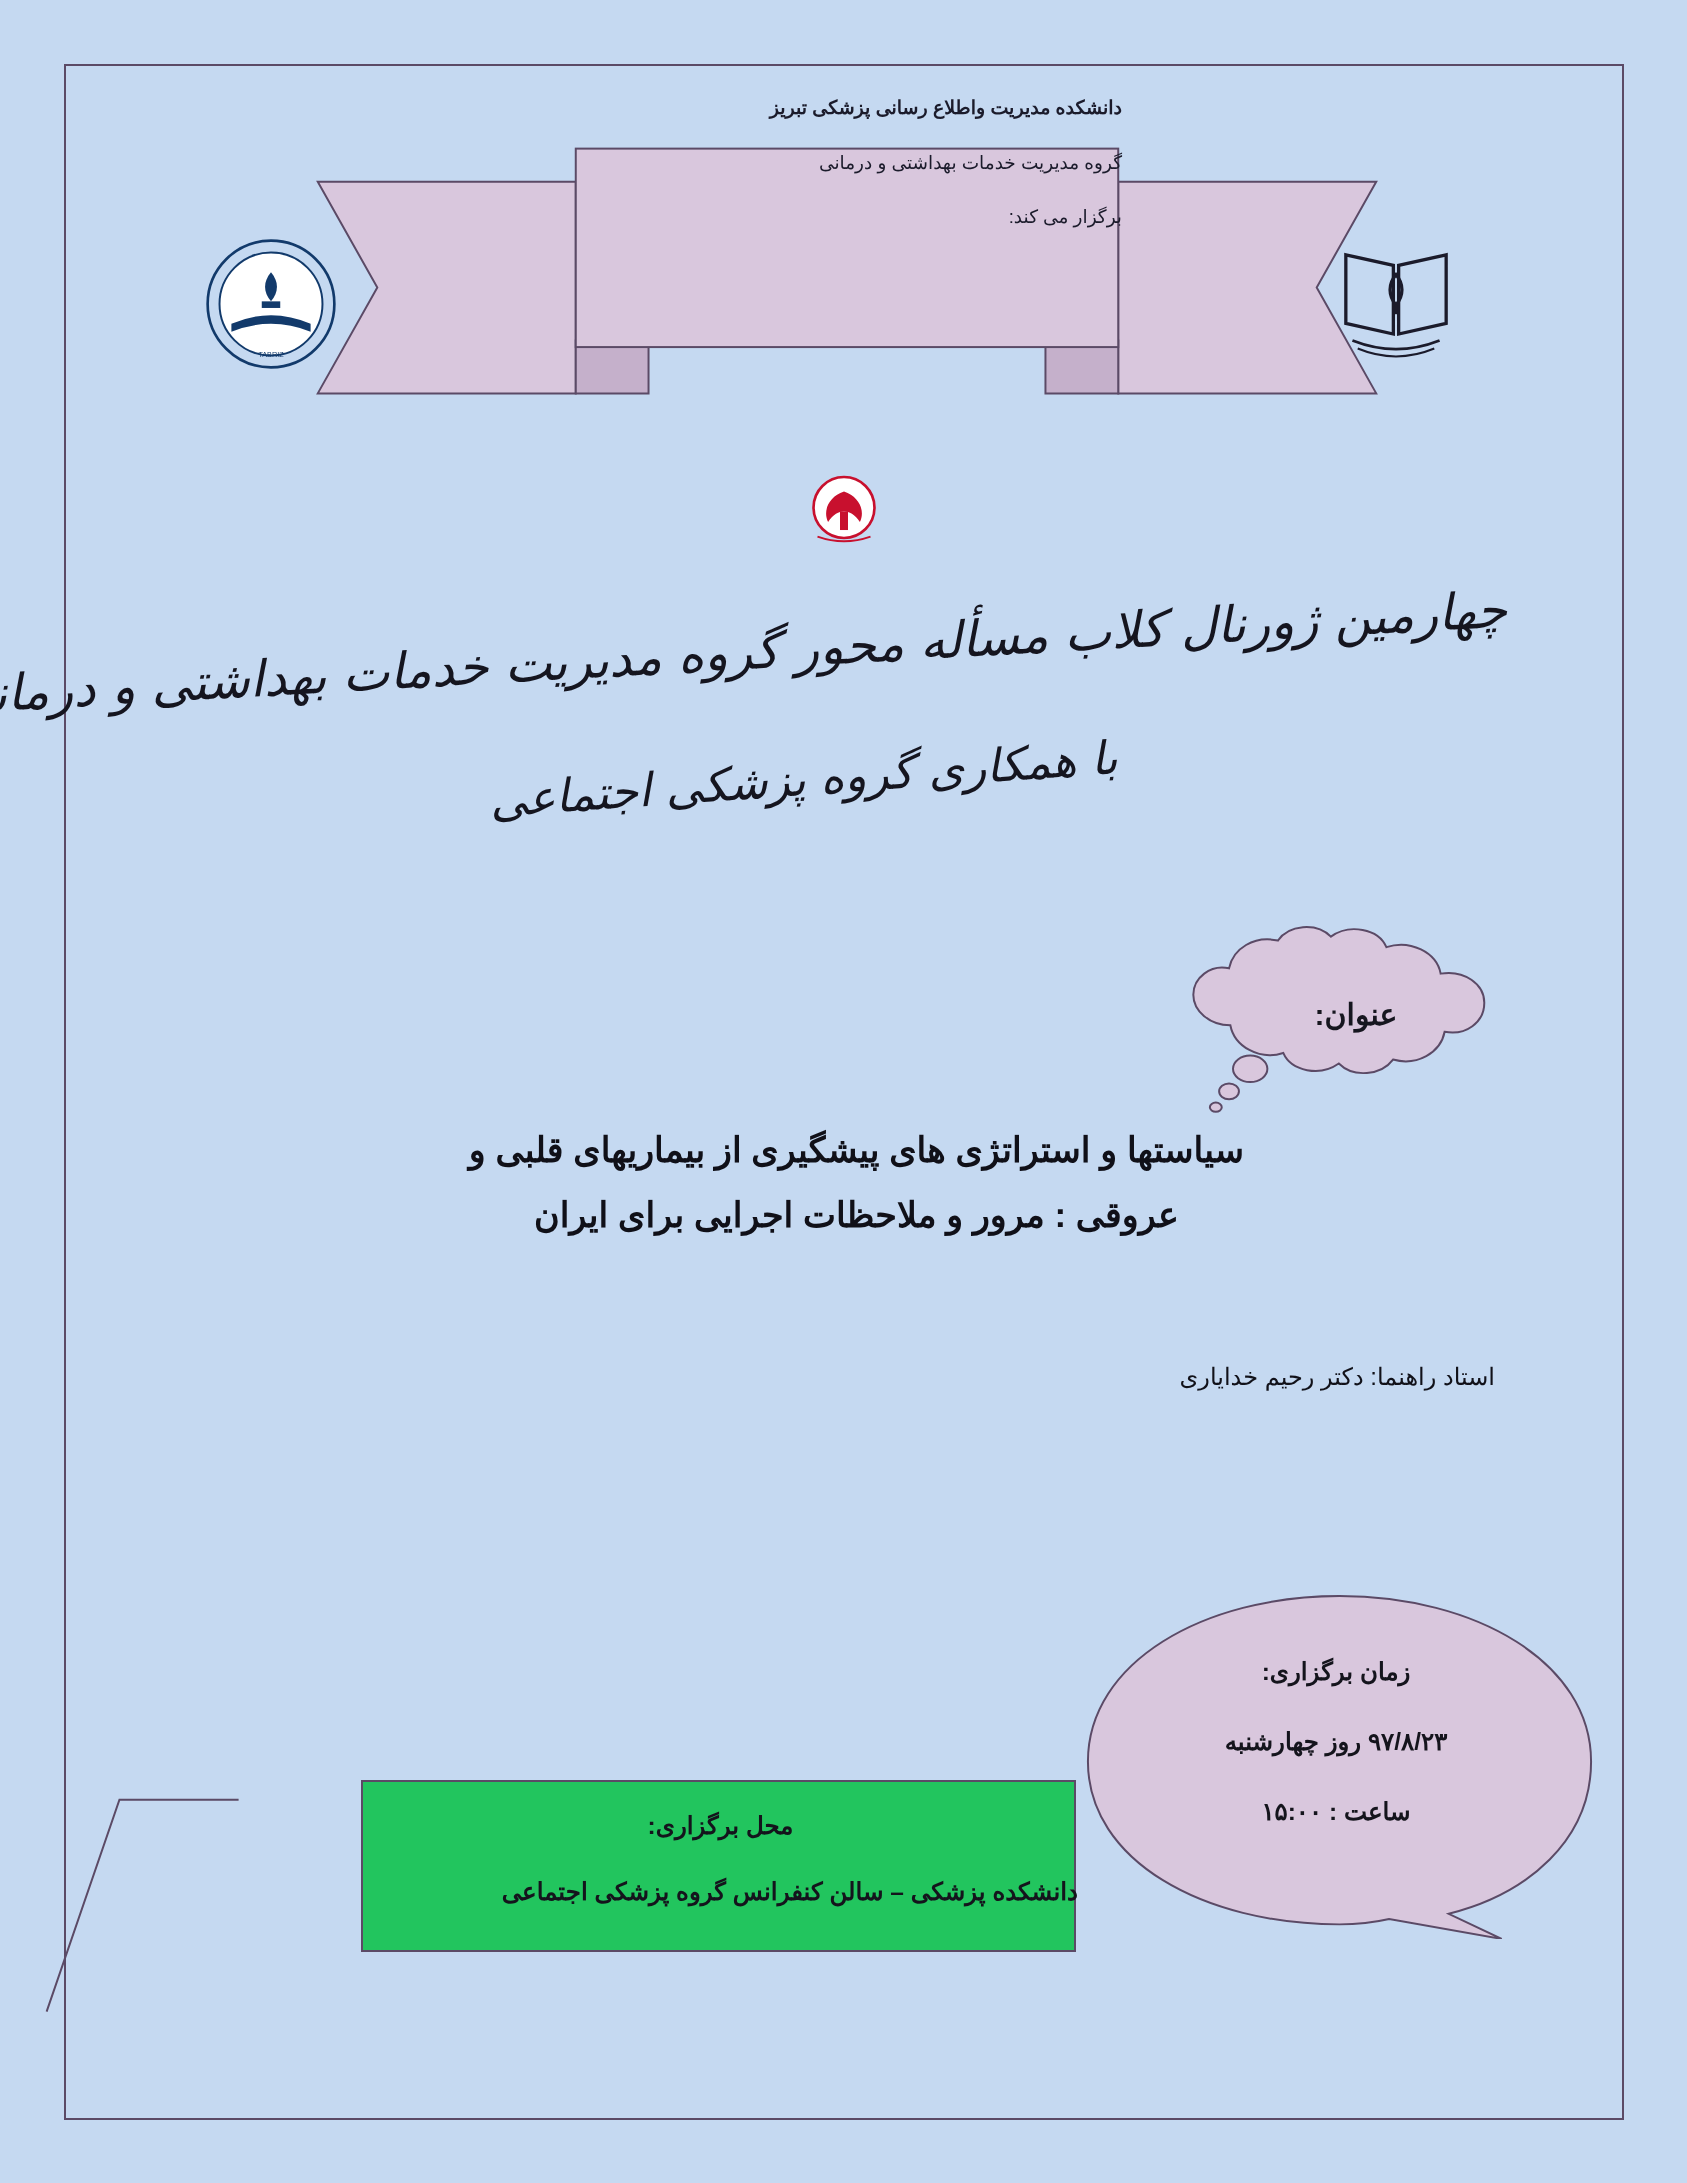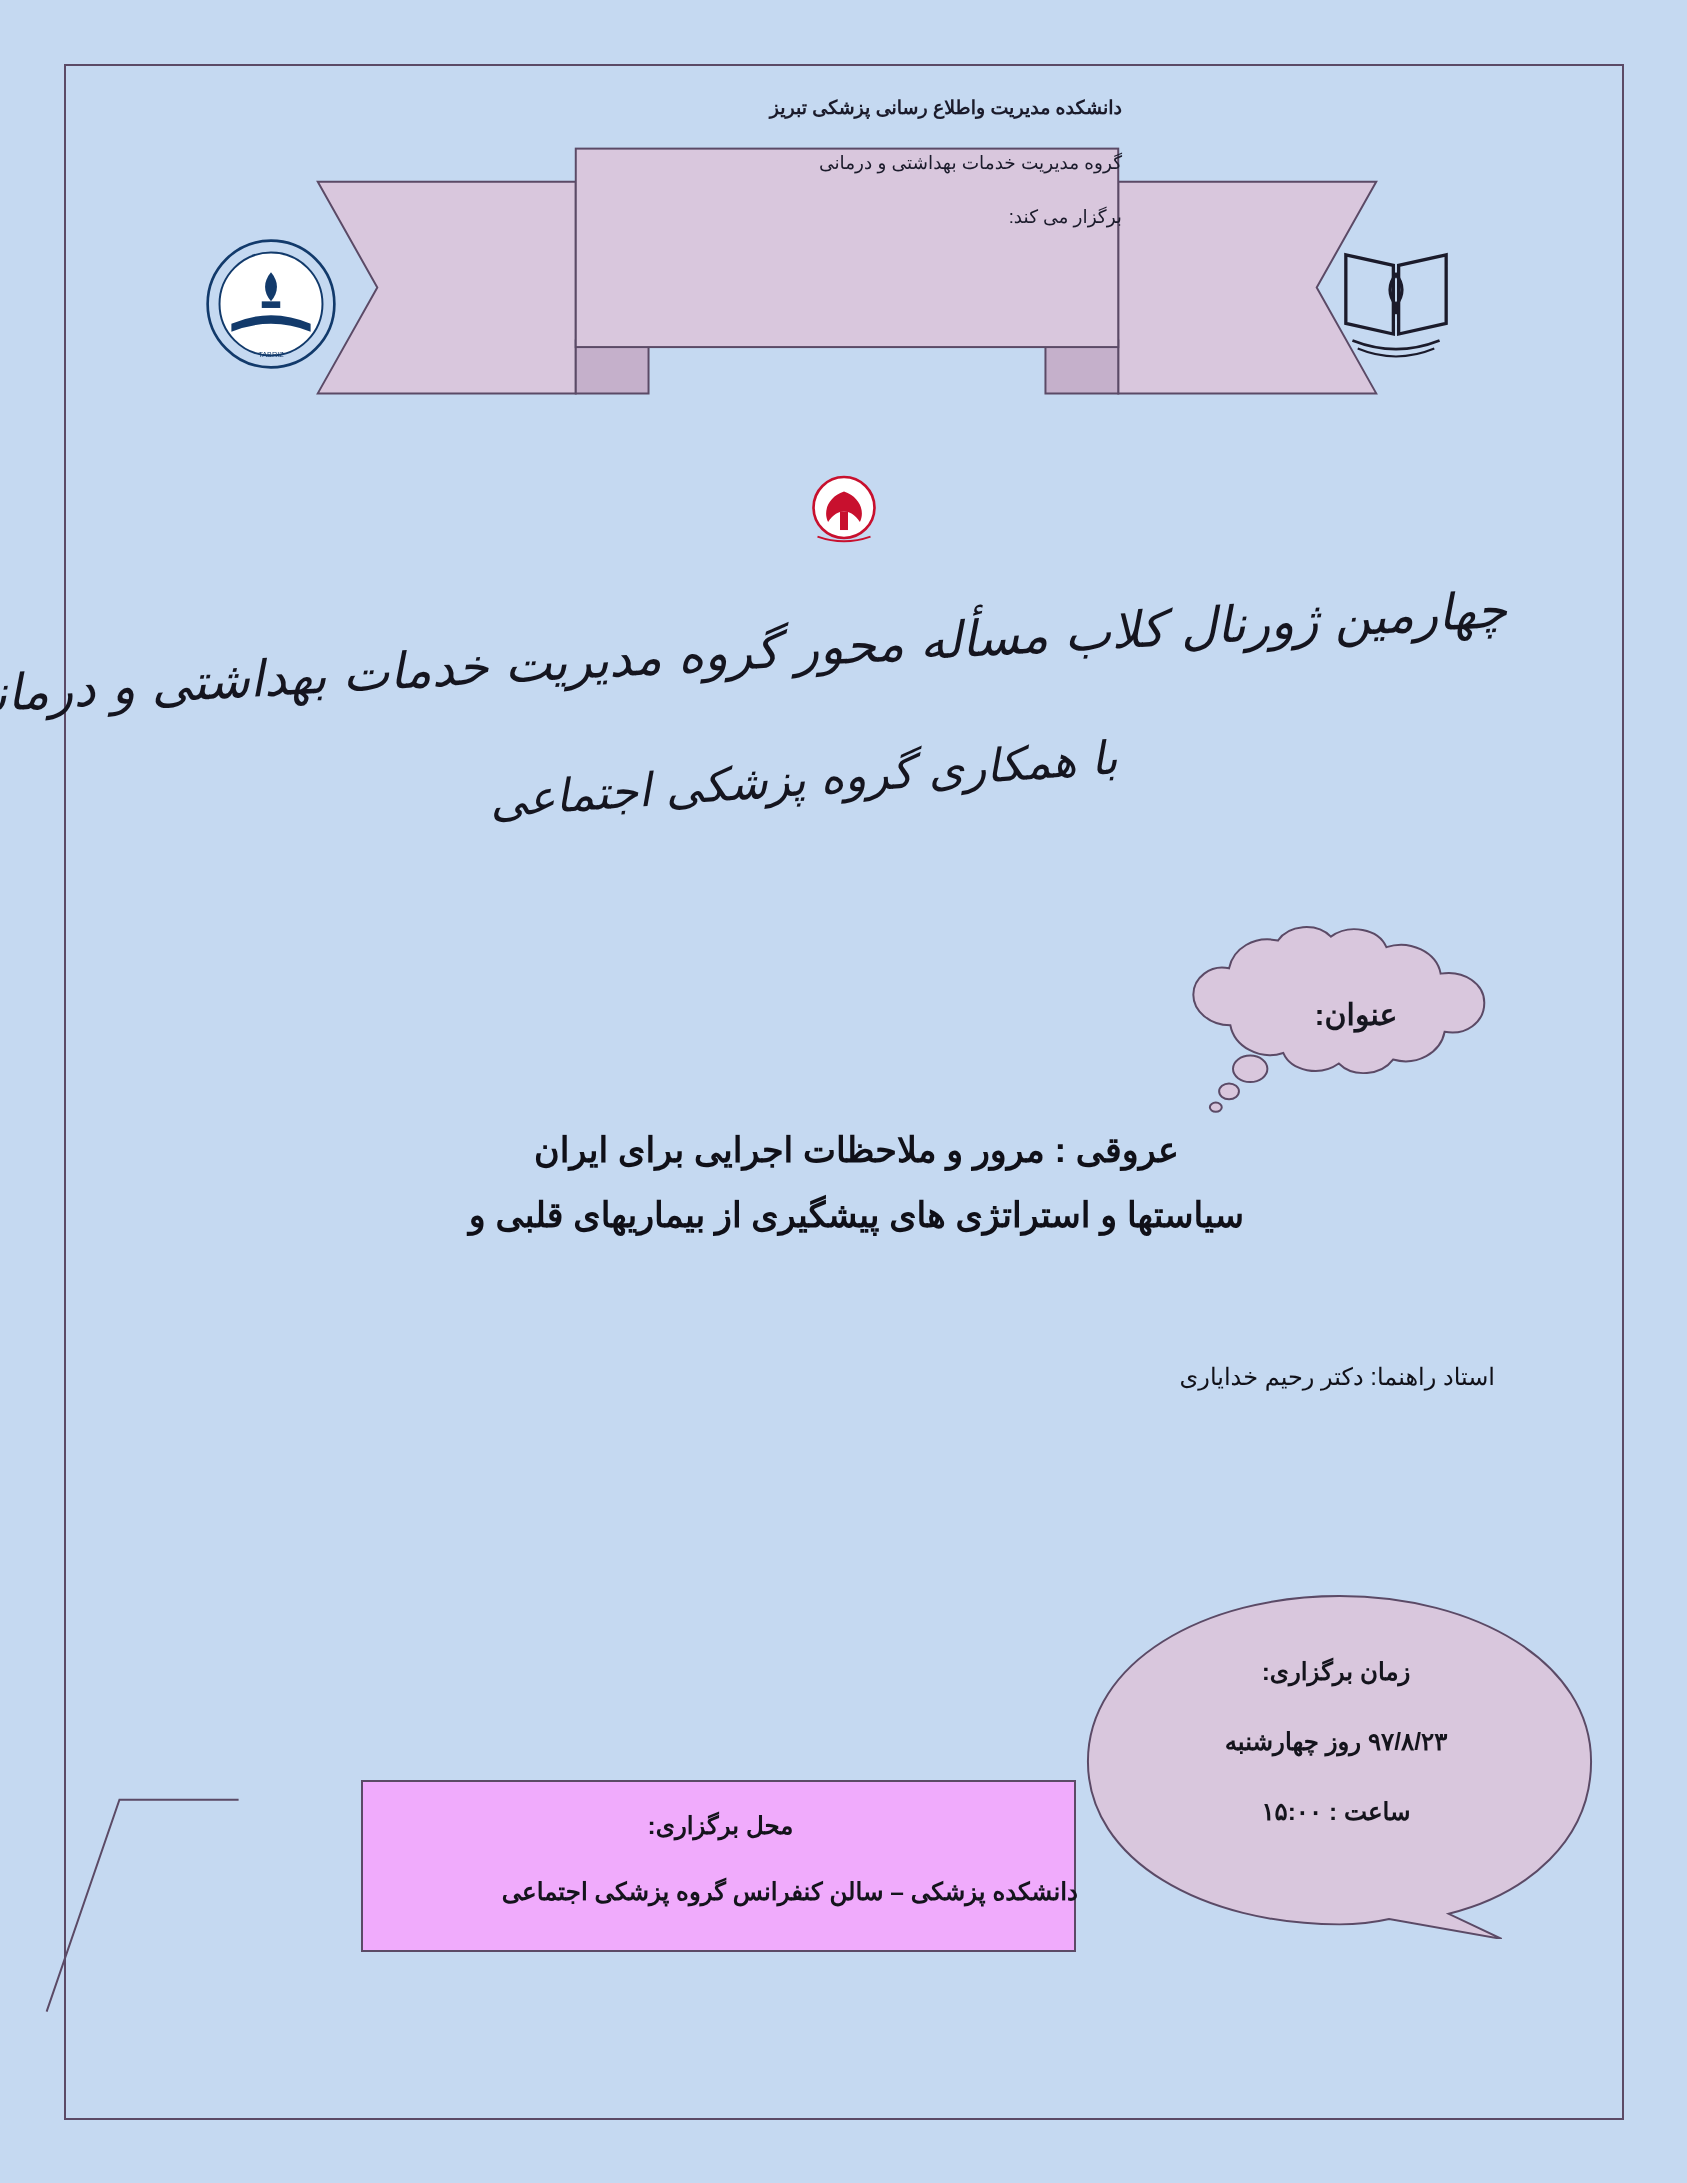--- a/index.html
+++ b/index.html
@@ -188,21 +188,21 @@
   .oval-line:last-child { margin-bottom: 12px; }
 
   
   .venue-box {
     position: absolute;
     left: 361px;
     top: 1780px;
     width: 715px;
     height: 172px;
     border: 2px solid #5b4a66;
-    background: #f0abfc;
+    background: #22c55e;
     box-sizing: border-box;
   }
   .venue-text {
     position: absolute;
     left: 0;
     top: 29px;
     width: 715px;
     text-align: center;
     color: #14141c;
   }
@@ -299,22 +299,22 @@
              C256 228 212 220 200 192
              C164 204 126 182 120 150 Z" fill="#d9c7dd" stroke="#5b4a66" stroke-width="3"></path>
     <ellipse cx="150" cy="216" rx="26" ry="20" fill="#d9c7dd" stroke="#5b4a66" stroke-width="3"></ellipse>
     <ellipse cx="118" cy="250" rx="15" ry="12" fill="#d9c7dd" stroke="#5b4a66" stroke-width="3"></ellipse>
     <ellipse cx="98" cy="274" rx="9" ry="7" fill="#d9c7dd" stroke="#5b4a66" stroke-width="3"></ellipse>
   </svg>
   <div class="cloud-label">عنوان:</div>
 </div>
 
 <div class="subject">
+  <div>سیاستها و استراتژی های پیشگیری از بیماریهای قلبی و</div>
   <div>عروقی : مرور و ملاحظات اجرایی برای ایران</div>
-  <div>سیاستها و استراتژی های پیشگیری از بیماریهای قلبی و</div>
 </div>
 
 <div class="credits">
   <div class="credit-line">استاد راهنما: دکتر رحیم خدایاری</div>
 </div>
 
 <div class="oval-wrap">
   <svg viewBox="0 0 790 530" xmlns="http://www.w3.org/2000/svg">
     <path d="M395 12
              C600 12 775 112 775 262

